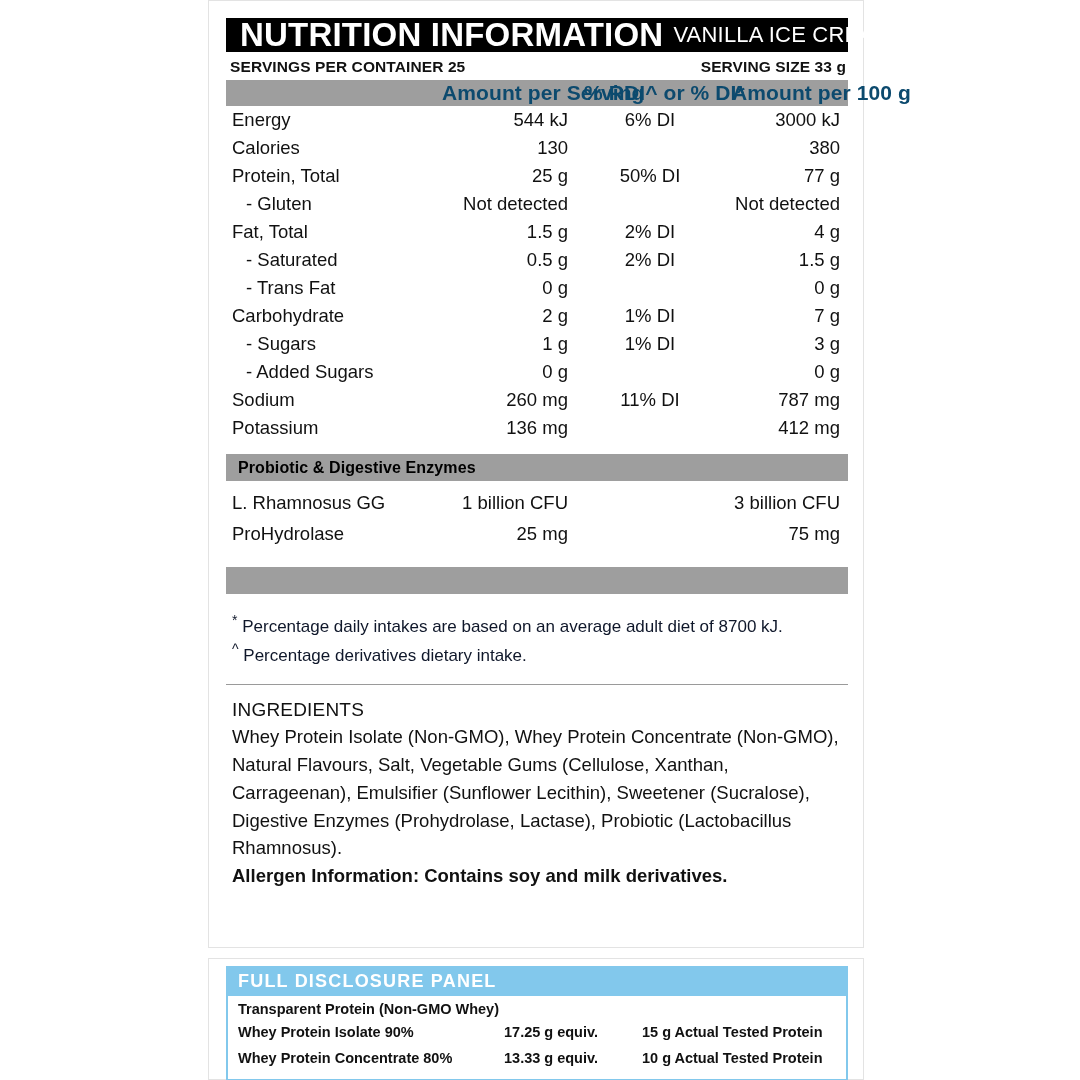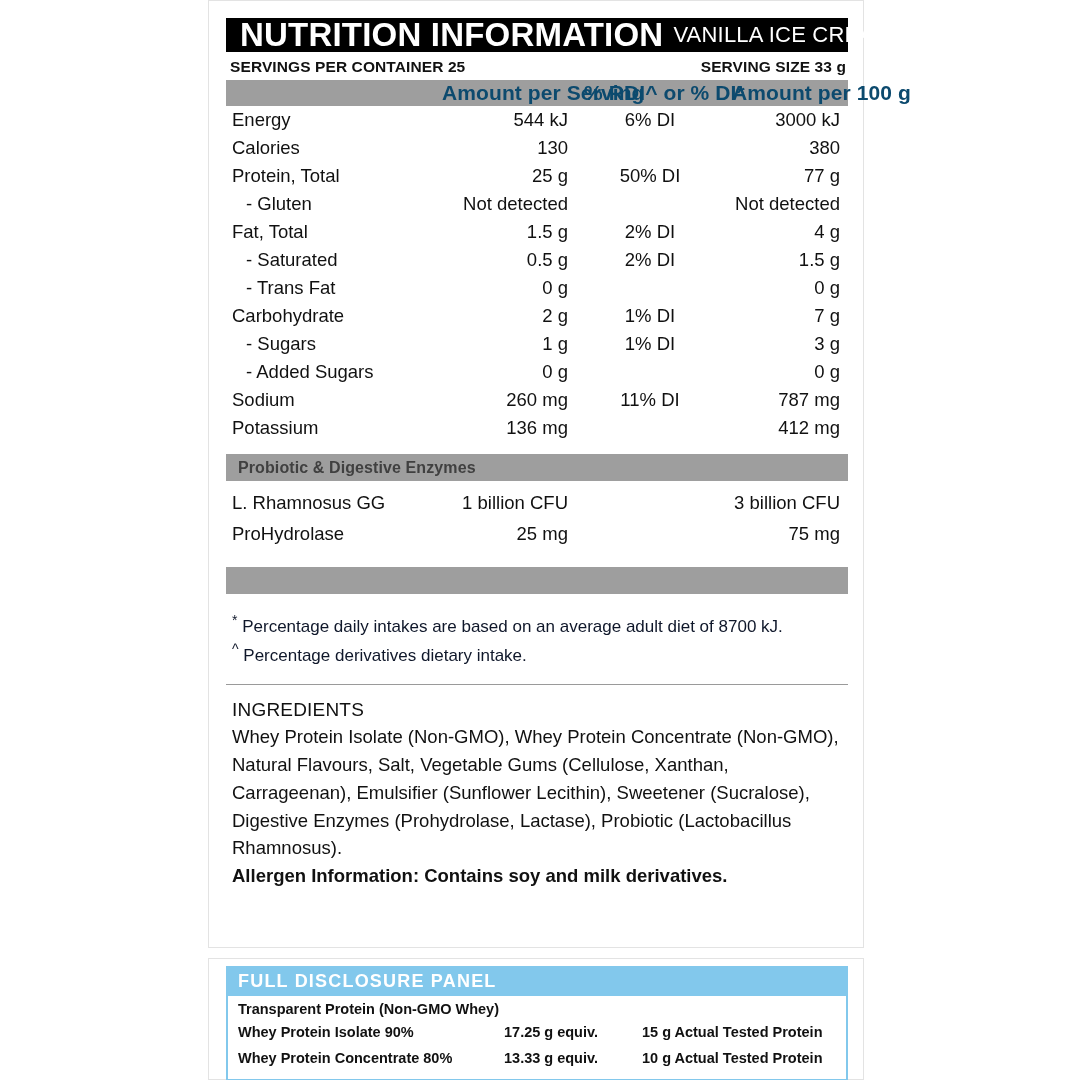--- a/index.html
+++ b/index.html
@@ -108,21 +108,21 @@
     white-space: nowrap;
   }
   tbody td.label { text-align: left; padding-left: 6px; }
   tbody td.indent { text-align: left; padding-left: 20px; }
   tbody td.num { text-align: right; }
   tbody td.mid { text-align: center; }
 
   
   .band {
     background: #9e9e9e;
-    color: #404040;
+    color: #000000;
     font-size: 16px;
     font-weight: bold;
     height: 27px;
     line-height: 27px;
     padding-left: 12px;
     box-sizing: border-box;
     margin-top: 12px;
     letter-spacing: 0.1px;
   }
   .band-empty {

